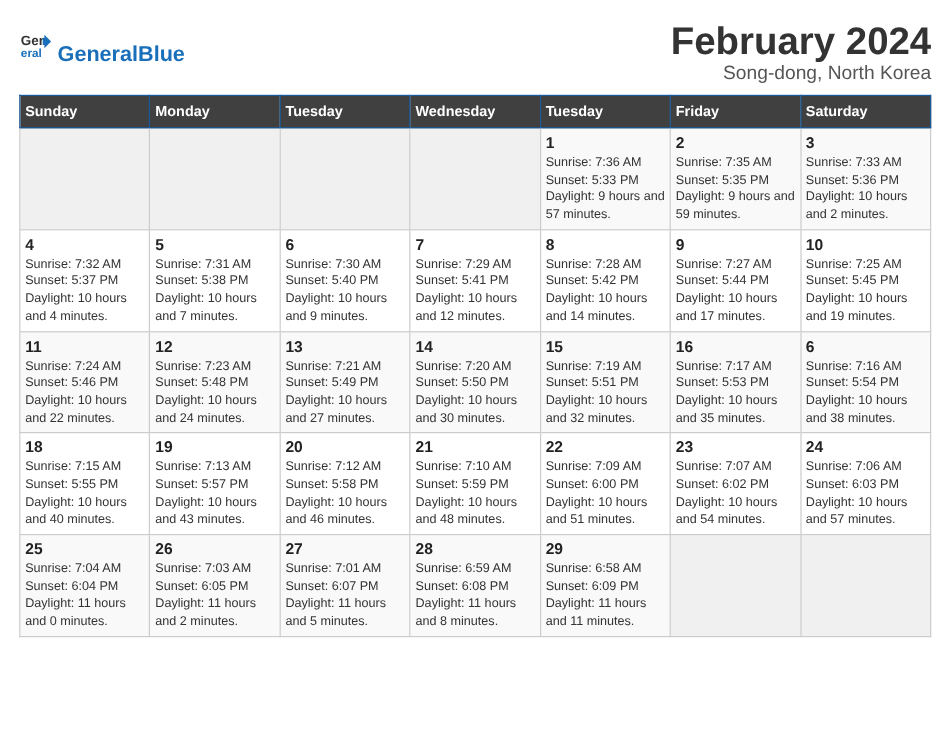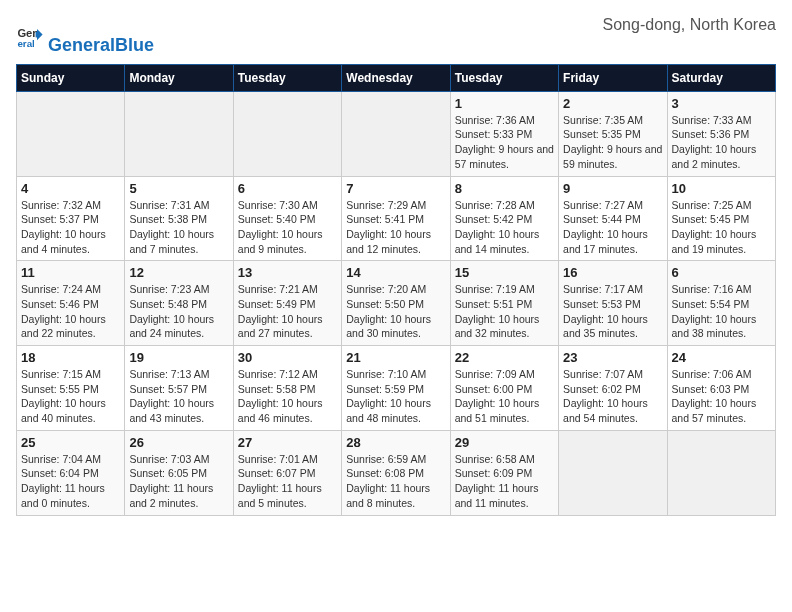--- a/index.html
+++ b/index.html
@@ -47,21 +47,21 @@
       font-size: 16px;
       font-weight: normal;
       color: #555;
     }
     .calendar {
       width: 100%;
       border-collapse: collapse;
       font-size: 11px;
     }
     .calendar thead tr th {
-      background-color: #0f172a;
+      background-color: #404040;
       color: #fff;
       padding: 6px 4px;
       text-align: left;
       font-size: 12px;
       border: 1px solid #1a5a9a;
     }
     .calendar tbody tr td {
       vertical-align: top;
       border: 1px solid #ccc;
       padding: 4px;
@@ -98,20 +98,21 @@
       <polygon points="30,10 38,18 30,26" fill="#1a6fba"></polygon>
       <rect x="28" y="14" width="4" height="8" fill="#1a6fba"></rect>
     </svg>
     <div>
       <div class="logo-text">
         <span>General</span><span style="color:#1a6fba">Blue</span>
       </div>
     </div>
   </div>
   <div class="title-block">
+    <h1>February 2024</h1>
     <h2>Song-dong, North Korea</h2>
   </div>
 </div>
 
 <table class="calendar">
   <thead>
     <tr>
       <th>Sunday</th>
       <th>Monday</th>
       <th>Tuesday</th>
@@ -203,21 +204,21 @@
       <tr>
         <td>
           <div class="day-number">18</div>
           <div class="day-info">Sunrise: 7:15 AM<br>Sunset: 5:55 PM<br>Daylight: 10 hours and 40 minutes.</div>
         </td>
         <td>
           <div class="day-number">19</div>
           <div class="day-info">Sunrise: 7:13 AM<br>Sunset: 5:57 PM<br>Daylight: 10 hours and 43 minutes.</div>
         </td>
         <td>
-          <div class="day-number">30</div>
+          <div class="day-number">20</div>
           <div class="day-info">Sunrise: 7:12 AM<br>Sunset: 5:58 PM<br>Daylight: 10 hours and 46 minutes.</div>
         </td>
         <td>
           <div class="day-number">21</div>
           <div class="day-info">Sunrise: 7:10 AM<br>Sunset: 5:59 PM<br>Daylight: 10 hours and 48 minutes.</div>
         </td>
         <td>
           <div class="day-number">22</div>
           <div class="day-info">Sunrise: 7:09 AM<br>Sunset: 6:00 PM<br>Daylight: 10 hours and 51 minutes.</div>
         </td>

